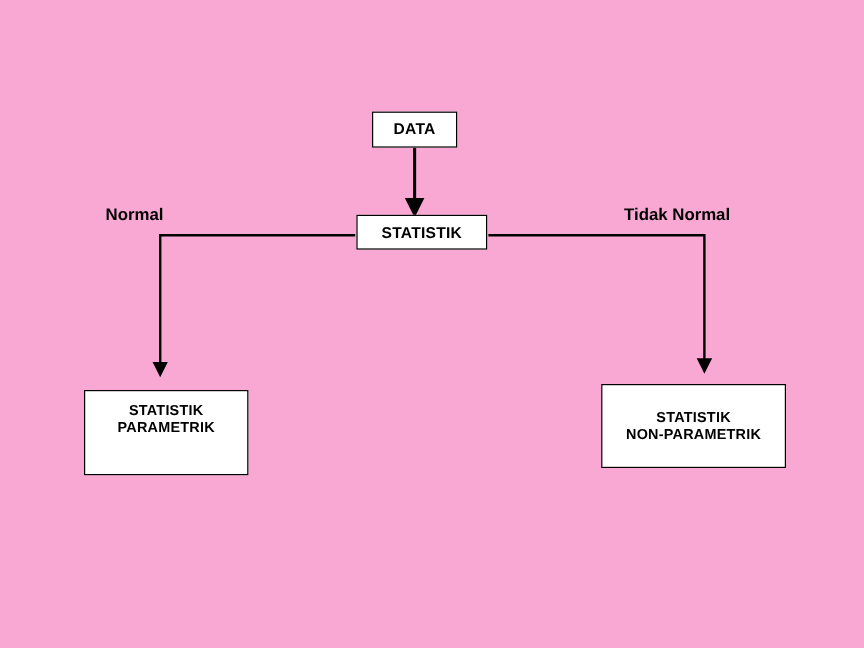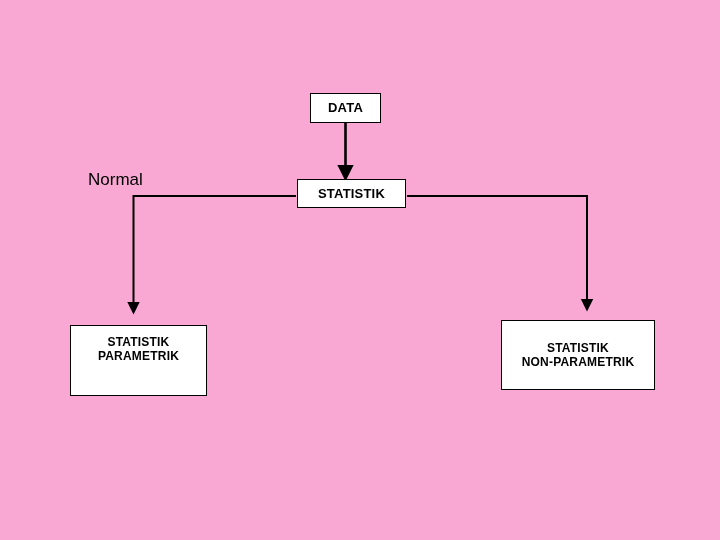--- a/index.html
+++ b/index.html
@@ -93,22 +93,22 @@
   }
   #box-nonparametrik .node-text {
     font-size: 12px;
     font-weight: bold;
     letter-spacing: 0.2px;
   }
   
   .branch-label {
     position: absolute;
     color: #000000;
-    font-size: 17px;
-    font-weight: normal;
+    font-size: 14px;
+    font-weight: bold;
     white-space: nowrap;
   }
   #label-normal {
     left: 88px;
     top: 170px;
   }
   #label-tidak-normal {
     left: 520px;
     top: 170px;
   }
@@ -145,14 +145,15 @@
 PARAMETRIK</span>
   </div>
 
   <div class="node-box center-v" id="box-nonparametrik">
     <span class="node-text">STATISTIK
 NON-PARAMETRIK</span>
   </div>
 
   <div class="branch-label" id="label-normal">Normal</div>
 
+  <div class="branch-label" id="label-tidak-normal">Tidak Normal</div>
 
 </div>
 
 </body></html>

